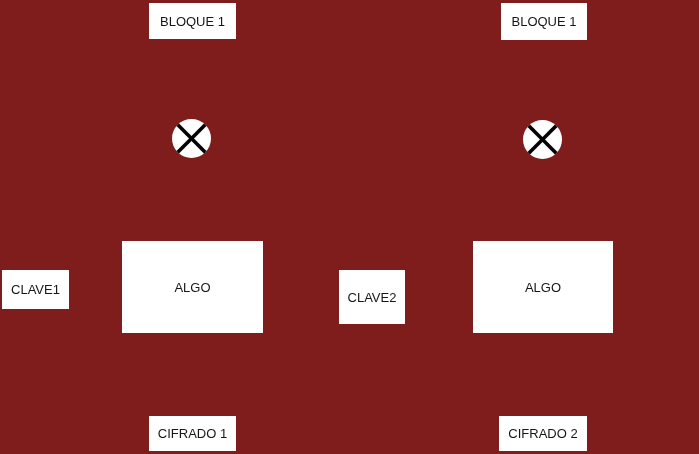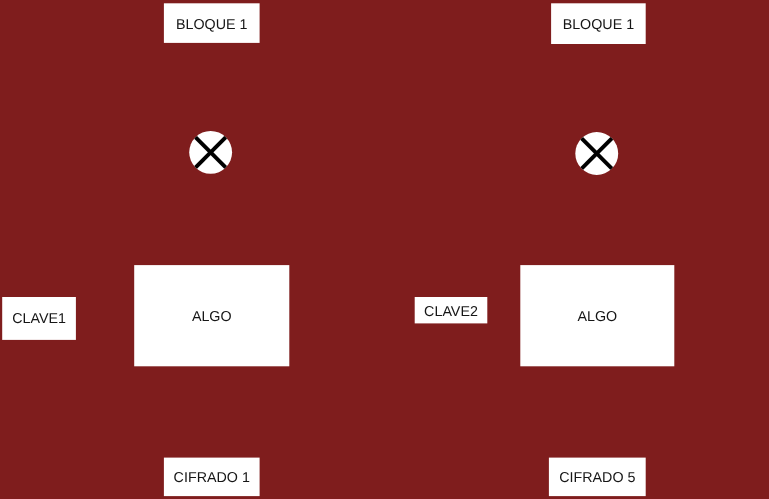--- a/index.html
+++ b/index.html
@@ -34,21 +34,21 @@
   
   .c1-block   { left: 149px; top: 3px;   width: 87px;  height: 36px; }
   .c1-xor     { left: 171px; top: 118px; }
   .c1-key     { left: 2px;   top: 270px; width: 67px;  height: 39px; }
   .c1-algo    { left: 122px; top: 241px; width: 141px; height: 92px; }
   .c1-cipher  { left: 149px; top: 416px; width: 87px;  height: 35px; }
 
   
   .c2-block   { left: 501px; top: 3px;   width: 86px;  height: 37px; }
   .c2-xor     { left: 522px; top: 119px; }
-  .c2-key     { left: 377px; top: 270px; width: 66px;  height: 24px; }
+  .c2-key     { left: 339px; top: 270px; width: 66px;  height: 54px; }
   .c2-algo    { left: 473px; top: 241px; width: 140px; height: 92px; }
   .c2-cipher  { left: 499px; top: 416px; width: 88px;  height: 35px; }
 </style>
 </head>
 <body>
 
 <div class="canvas">
 
   <div class="node c1-block">BLOQUE 1</div>
 
@@ -83,15 +83,15 @@
     <g clip-path="url(#xorClip2)" stroke="#000000" stroke-width="3.6">
       <line x1="0" y1="0" x2="41" y2="41"></line>
       <line x1="41" y1="0" x2="0" y2="41"></line>
     </g>
   </svg>
 
   <div class="node c2-key">CLAVE2</div>
 
   <div class="node c2-algo">ALGO</div>
 
-  <div class="node c2-cipher">CIFRADO 5</div>
+  <div class="node c2-cipher">CIFRADO 2</div>
 
 </div>
 
 </body></html>

